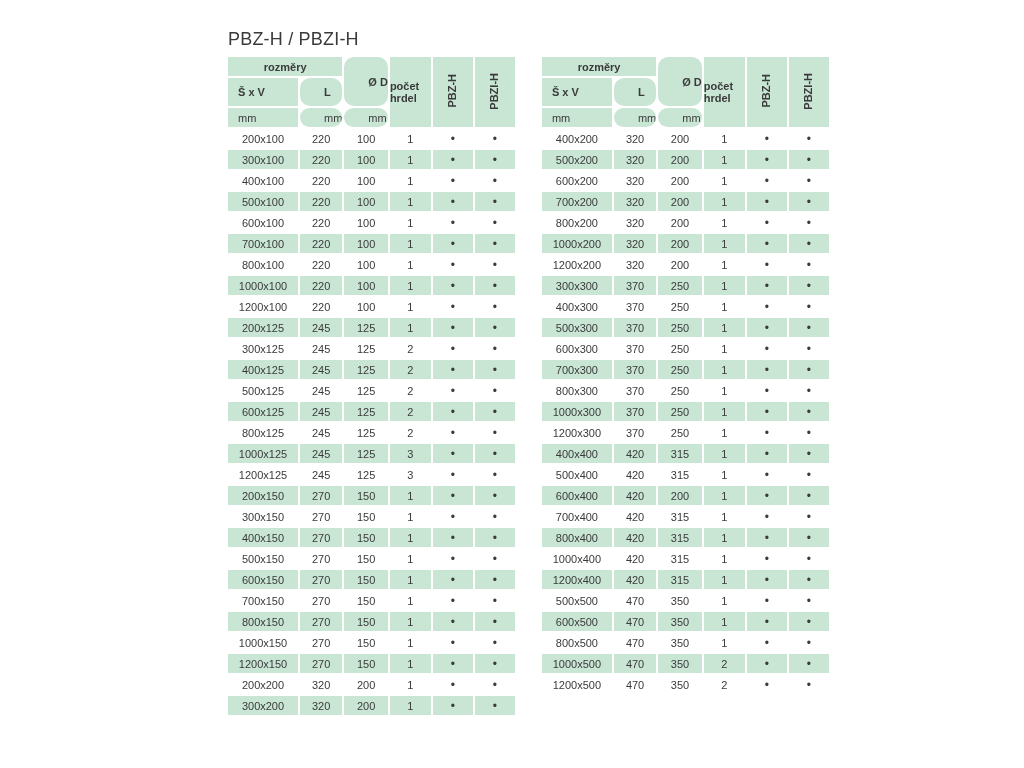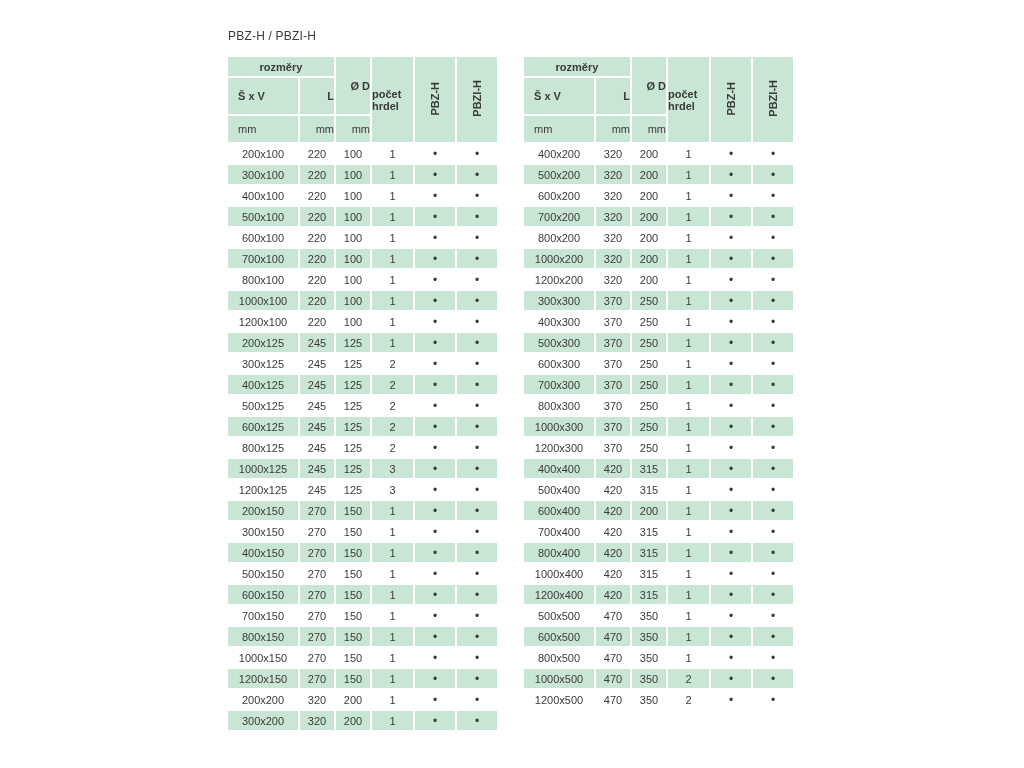--- a/index.html
+++ b/index.html
@@ -6,37 +6,37 @@
   html, body { margin: 0; padding: 0; }
   :root { --green: #c9e6d5; --text: #3a3a3a; }
   body {
     width: 1024px; height: 768px; position: relative; overflow: hidden;
     background: #ffffff;
     font-family: "Liberation Sans", "DejaVu Sans", sans-serif;
     color: var(--text);
   }
   .page-title {
     position: absolute; left: 228px; top: 29px;
-    font-size: 12px; color: var(--text); letter-spacing: 0.2px;
+    font-size: 18px; color: var(--text); letter-spacing: 0.2px;
   }
   .tables-wrap {
     position: absolute; left: 226px; top: 55px;
     display: flex; gap: 23px; align-items: flex-start;
   }
   table.spec { border-collapse: separate; border-spacing: 2px; table-layout: fixed; }
   .spec th, .spec td {
     font-size: 11px; height: 19px; padding: 0; vertical-align: middle;
     color: var(--text); white-space: nowrap; overflow: hidden;
   }
   .spec th { background: var(--green); font-weight: bold; text-align: center; }
   .spec thead tr.h-a th { height: 19px; }
-  .spec thead tr.h-b th { height: 36px; }
-  .spec thead tr.h-c th { height: 26px; font-weight: normal; }
+  .spec thead tr.h-b th { height: 28px; }
+  .spec thead tr.h-c th { height: 19px; font-weight: normal; }
   th.h-sxv, th.u-sxv { text-align: left; padding-left: 10px; }
-  th.h-l, th.u-l, th.h-d, th.u-d { text-align: right; padding-left: 4px; }
+  th.h-l, th.u-l, th.h-d, th.u-d { text-align: left; padding-left: 24px; border-radius: 10px; }
   th.h-pocet { text-align: left; line-height: 12px; }
   th.h-rot { text-align: center; vertical-align: middle; }
   .rot {
     display: inline-block;
     writing-mode: vertical-rl;
     transform: rotate(180deg);
     line-height: 13px;
     font-weight: bold;
   }
   tr.row-white td { background: #ffffff; }

